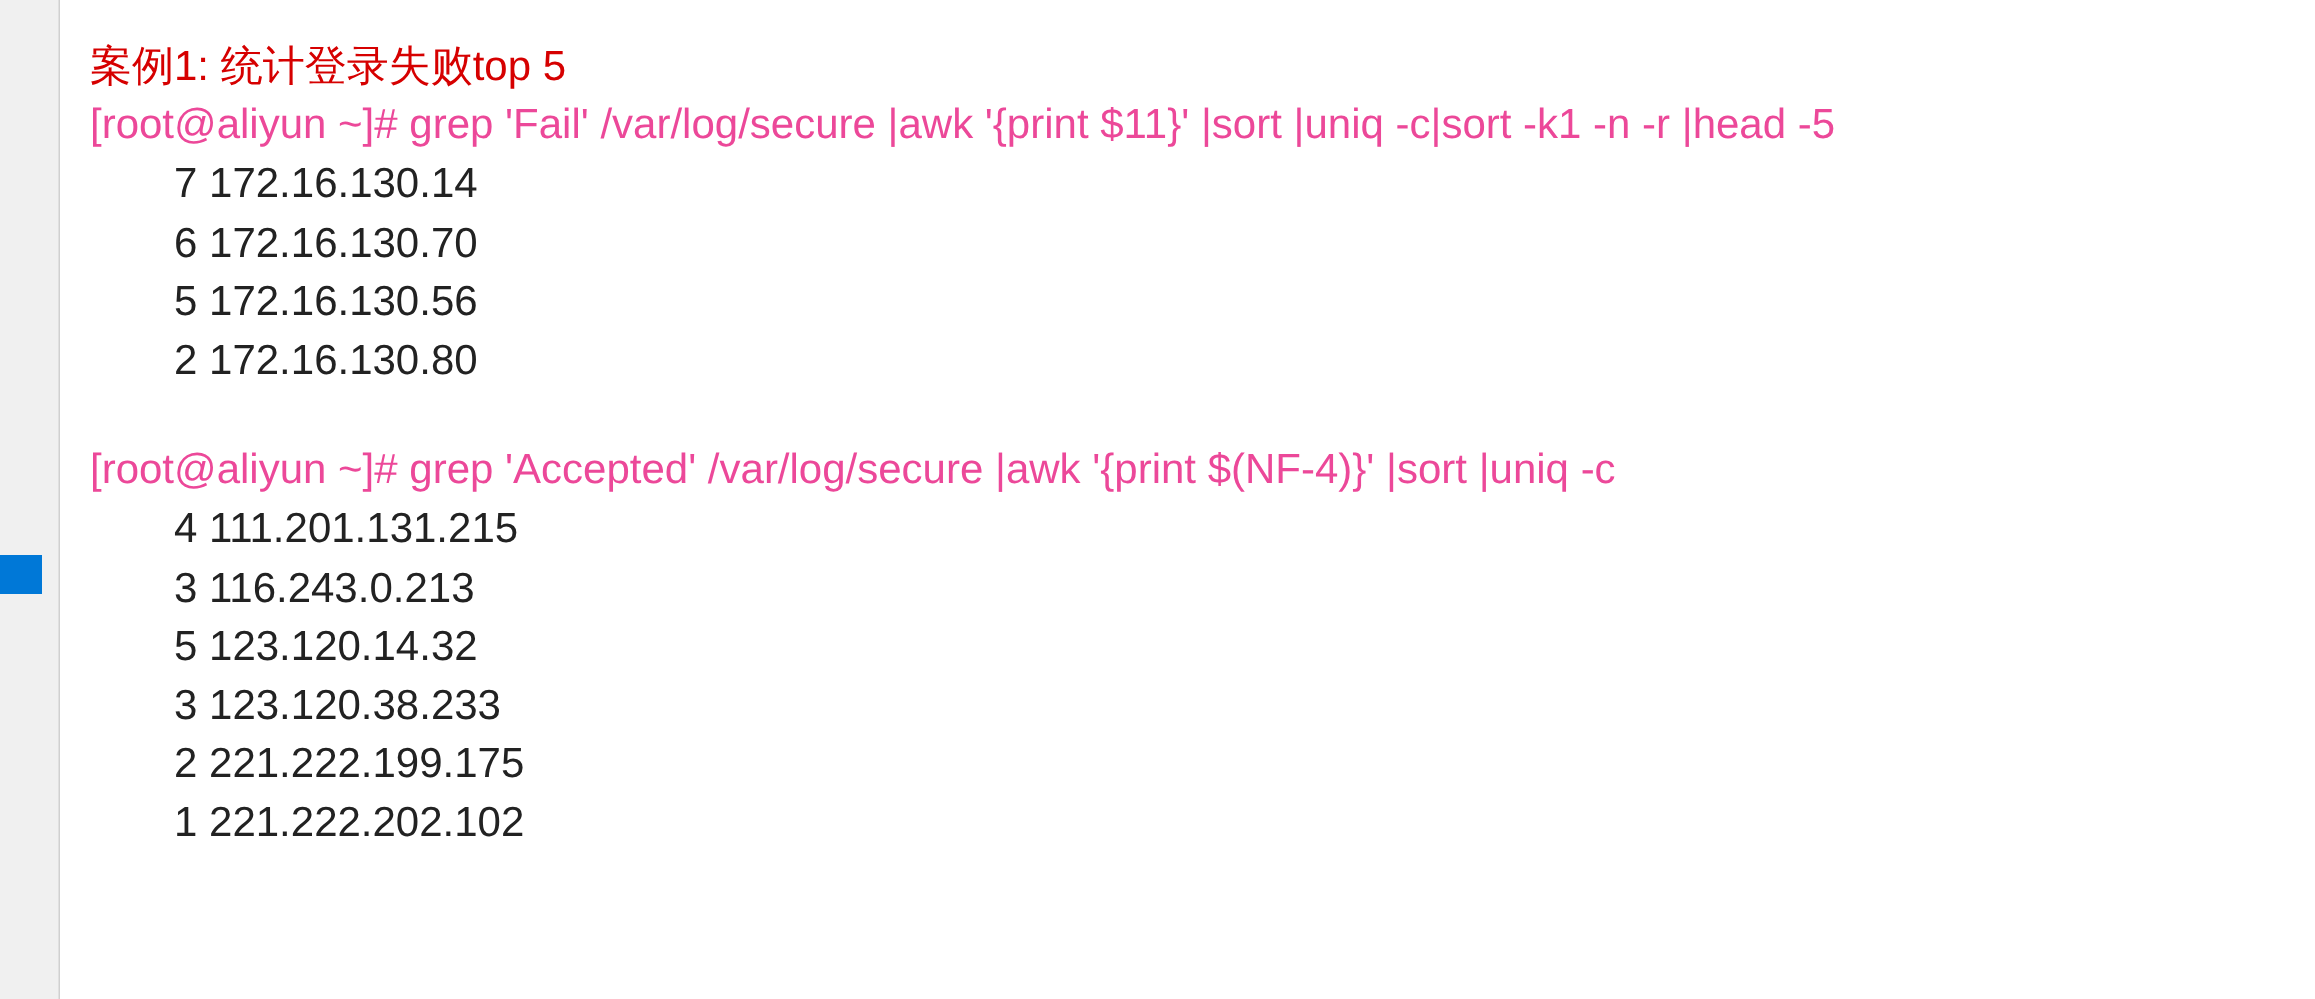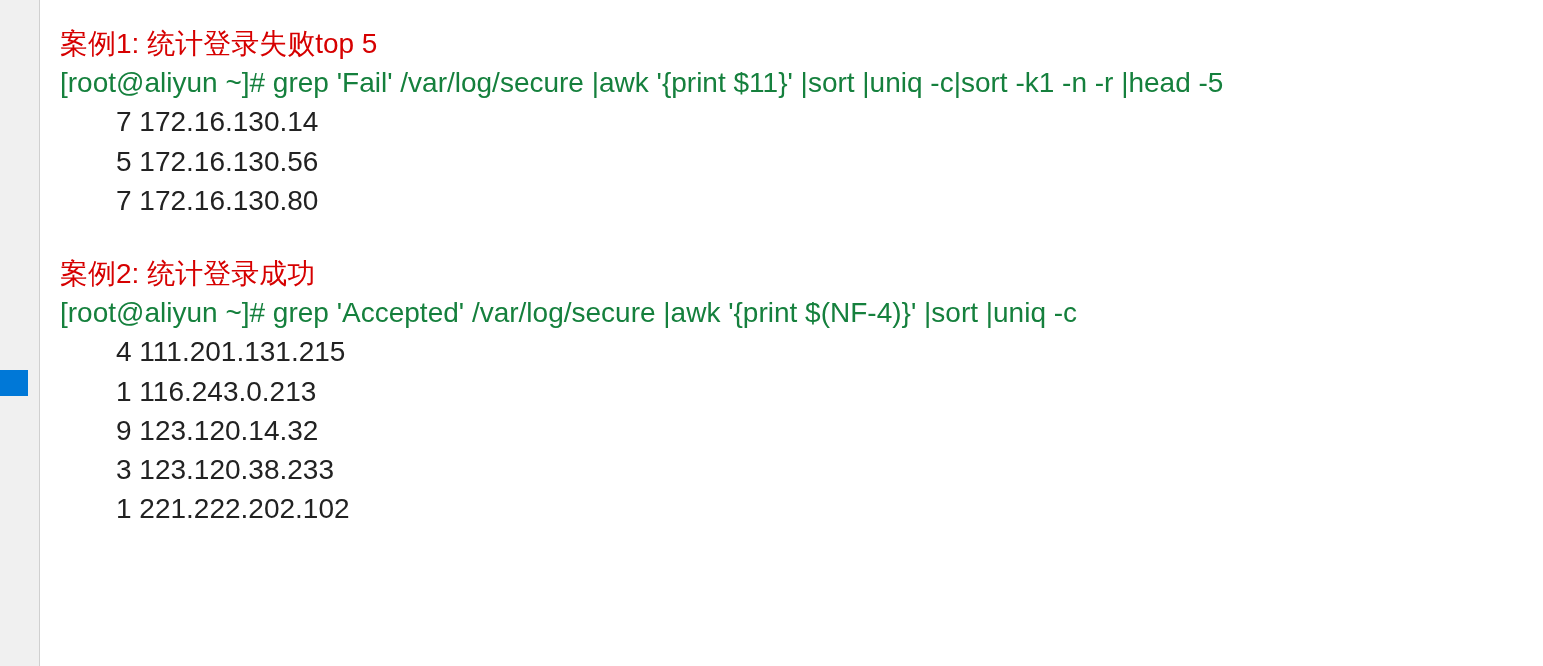--- a/index.html
+++ b/index.html
@@ -34,21 +34,21 @@
     }
     .content {
       flex: 1;
       padding: 24px 20px 10px 20px;
       color: #222;
     }
     .case-title {
       color: #d60000;
     }
     .cmd-line {
-      color: #15803d;
+      color: #ec4899;
     }
     .output-line {
       color: #222;
       white-space: pre;
       padding-left: 56px;
     }
     .block {
       margin-bottom: 34px;
     }
   </style>
@@ -58,27 +58,28 @@
 <div class="gutter">
   <div class="gutter-mark"></div>
 </div>
 
 <div class="content">
 
   <div class="block">
     <div class="case-title">案例1: 统计登录失败top 5</div>
     <div class="cmd-line">[root@aliyun ~]# grep 'Fail' /var/log/secure |awk '{print $11}' |sort |uniq -c|sort -k1 -n -r |head -5</div>
     <div class="output-line">7 172.16.130.14</div>
+    <div class="output-line">6 172.16.130.70</div>
     <div class="output-line">5 172.16.130.56</div>
-    <div class="output-line">7 172.16.130.80</div>
+    <div class="output-line">2 172.16.130.80</div>
   </div>
 
   <div class="block">
-    <div class="case-title">案例2: 统计登录成功</div>
     <div class="cmd-line">[root@aliyun ~]# grep 'Accepted' /var/log/secure |awk '{print $(NF-4)}' |sort |uniq -c</div>
     <div class="output-line">4 111.201.131.215</div>
-    <div class="output-line">1 116.243.0.213</div>
-    <div class="output-line">9 123.120.14.32</div>
+    <div class="output-line">3 116.243.0.213</div>
+    <div class="output-line">5 123.120.14.32</div>
     <div class="output-line">3 123.120.38.233</div>
+    <div class="output-line">2 221.222.199.175</div>
     <div class="output-line">1 221.222.202.102</div>
   </div>
 
 </div>
 
 </body></html>

